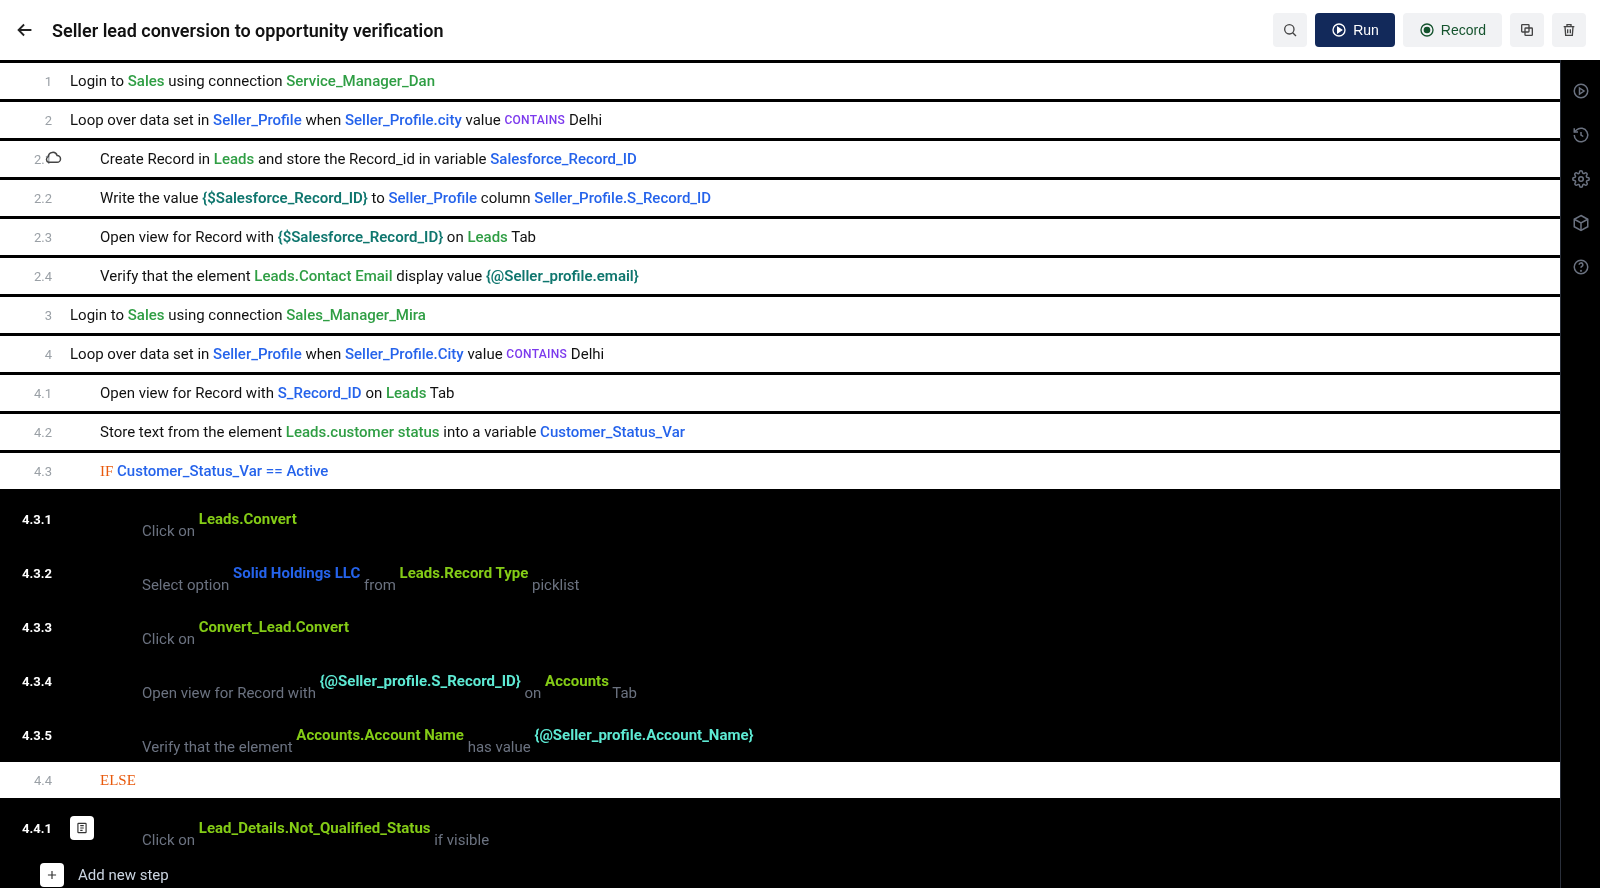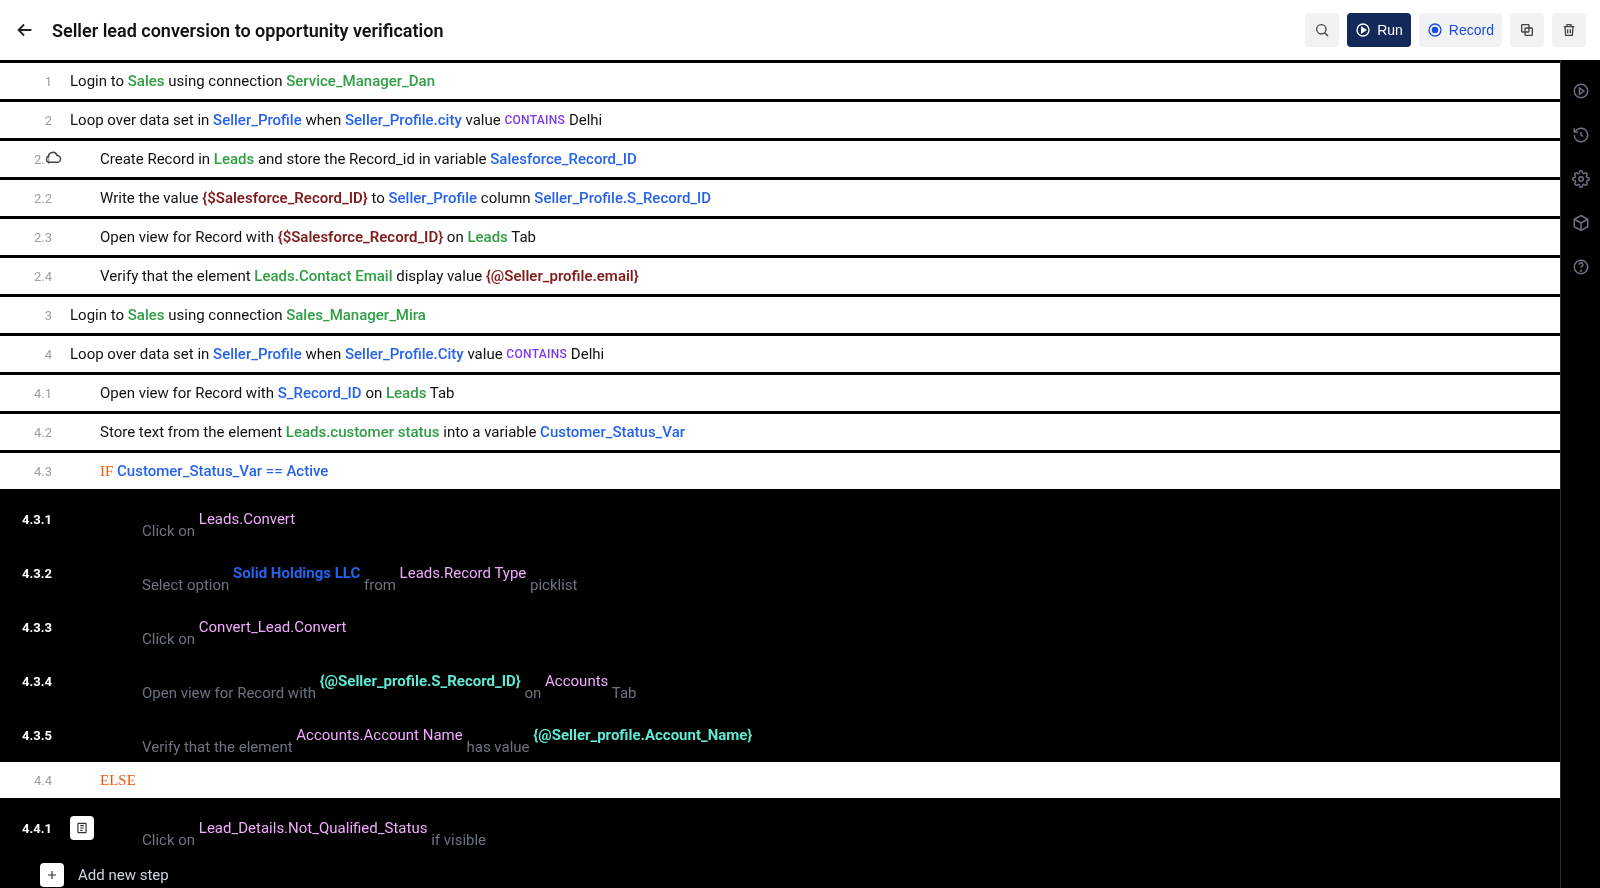--- a/index.html
+++ b/index.html
@@ -1,43 +1,43 @@
 <!DOCTYPE html>
 <html><head>
 <meta charset="utf-8">
 <style>
   * { margin: 0; padding: 0; box-sizing: border-box; }
   body { font-family: -apple-system, BlinkMacSystemFont, "Segoe UI", Roboto, sans-serif; font-size: 14px; background: #000; color: #111; width: 1600px; height: 888px; overflow: hidden; }
   .header { background: #fff; height: 60px; display: flex; align-items: center; padding: 0 14px; gap: 16px; }
   .back-icon { width: 22px; height: 22px; cursor: pointer; color: #222; }
   .title { font-size: 18px; font-weight: 600; flex: 1; color: #111; }
   .hdr-actions { display: flex; gap: 8px; align-items: center; }
-  .btn { height: 34px; border-radius: 4px; display: inline-flex; align-items: center; gap: 6px; padding: 0 8px; font-size: 14px; cursor: pointer; border: none; font-weight: 500; }
+  .btn { height: 34px; border-radius: 4px; display: inline-flex; align-items: center; gap: 6px; padding: 0 16px; font-size: 14px; cursor: pointer; border: none; font-weight: 500; }
   .btn-icon { width: 34px; justify-content: center; padding: 0; background: #f1f2f4; color: #444; }
   .btn-primary { background: #12295a; color: #fff; }
-  .btn-light { background: #f1f2f4; color: #1d4ed8; }
+  .btn-light { background: #f1f2f4; color: #14532d; }
   .step { display: flex; align-items: center; min-height: 36px; padding: 6px 0; font-size: 15px; }
   .step.light { background: #fff; color: #111; }
   .step.dark { background: #000; color: #cfd6e4; }
   .gutter { width: 70px; flex: none; display: flex; justify-content: flex-end; padding-right: 18px; }
   .idx { color: #9aa0a6; font-size: 13px; }
   .gutter-icon { position: absolute; left: 44px; }
   .content { flex: 1; display: flex; flex-wrap: wrap; gap: 0; align-items: center; }
   .pad1 .content { padding-left: 30px; }
   .pad2 .content { padding-left: 72px; }
   .tok { white-space: pre; }
   .t-text {}
   .t-green { color: #2f9e44; font-weight: 500; }
   .t-blue { color: #2563eb; font-weight: 500; }
   .t-purple { color: #7c3aed; font-weight: 500; text-transform: uppercase; font-size: 12px; letter-spacing: 0.3px; }
-  .t-varblue { color: #7f1d1d; font-weight: 600; }
+  .t-varblue { color: #0f766e; font-weight: 600; }
   .t-orange { color: #e8590c; font-weight: 500; font-family: Liberation Serif, serif; }
   .step.dark .t-text { color: #6b7280; margin-top: 24px; }
   .step.dark .idx-bold { color: #fff; font-weight: 700; font-size: 13px; }
-  .step.dark .t-green { color: #f0abfc; font-weight: 400; }
+  .step.dark .t-green { color: #84cc16; font-weight: 700; }
   .step.dark .t-blue { color: #2563eb; font-weight: 700; }
   .step.dark .t-varblue { color: #5eead4; font-weight: 700; }
   .add-row { display: flex; align-items: center; gap: 14px; padding: 8px 40px; background: #000; }
   .add-btn { width: 24px; height: 24px; background: #fff; border-radius: 4px; display: flex; align-items: center; justify-content: center; cursor: pointer; }
   .add-label { color: #cbd5e1; font-size: 15px; }
   .sidebar { position: absolute; right: 0; top: 60px; bottom: 0; width: 40px; background: #000; border-left: 1px solid #2a2f3a; display: flex; flex-direction: column; align-items: center; gap: 26px; padding-top: 22px; }
   .sidebar svg { width: 18px; height: 18px; color: #6b7280; cursor: pointer; }
   .notebook-icon { width: 24px; height: 24px; background: #fff; border-radius: 4px; display: flex; align-items: center; justify-content: center; position: absolute; left: 70px; }
   .main-area { position: absolute; top: 60px; left: 0; right: 40px; bottom: 0; overflow: auto; background: #000; }
   .cloud-abs { position: relative; }

